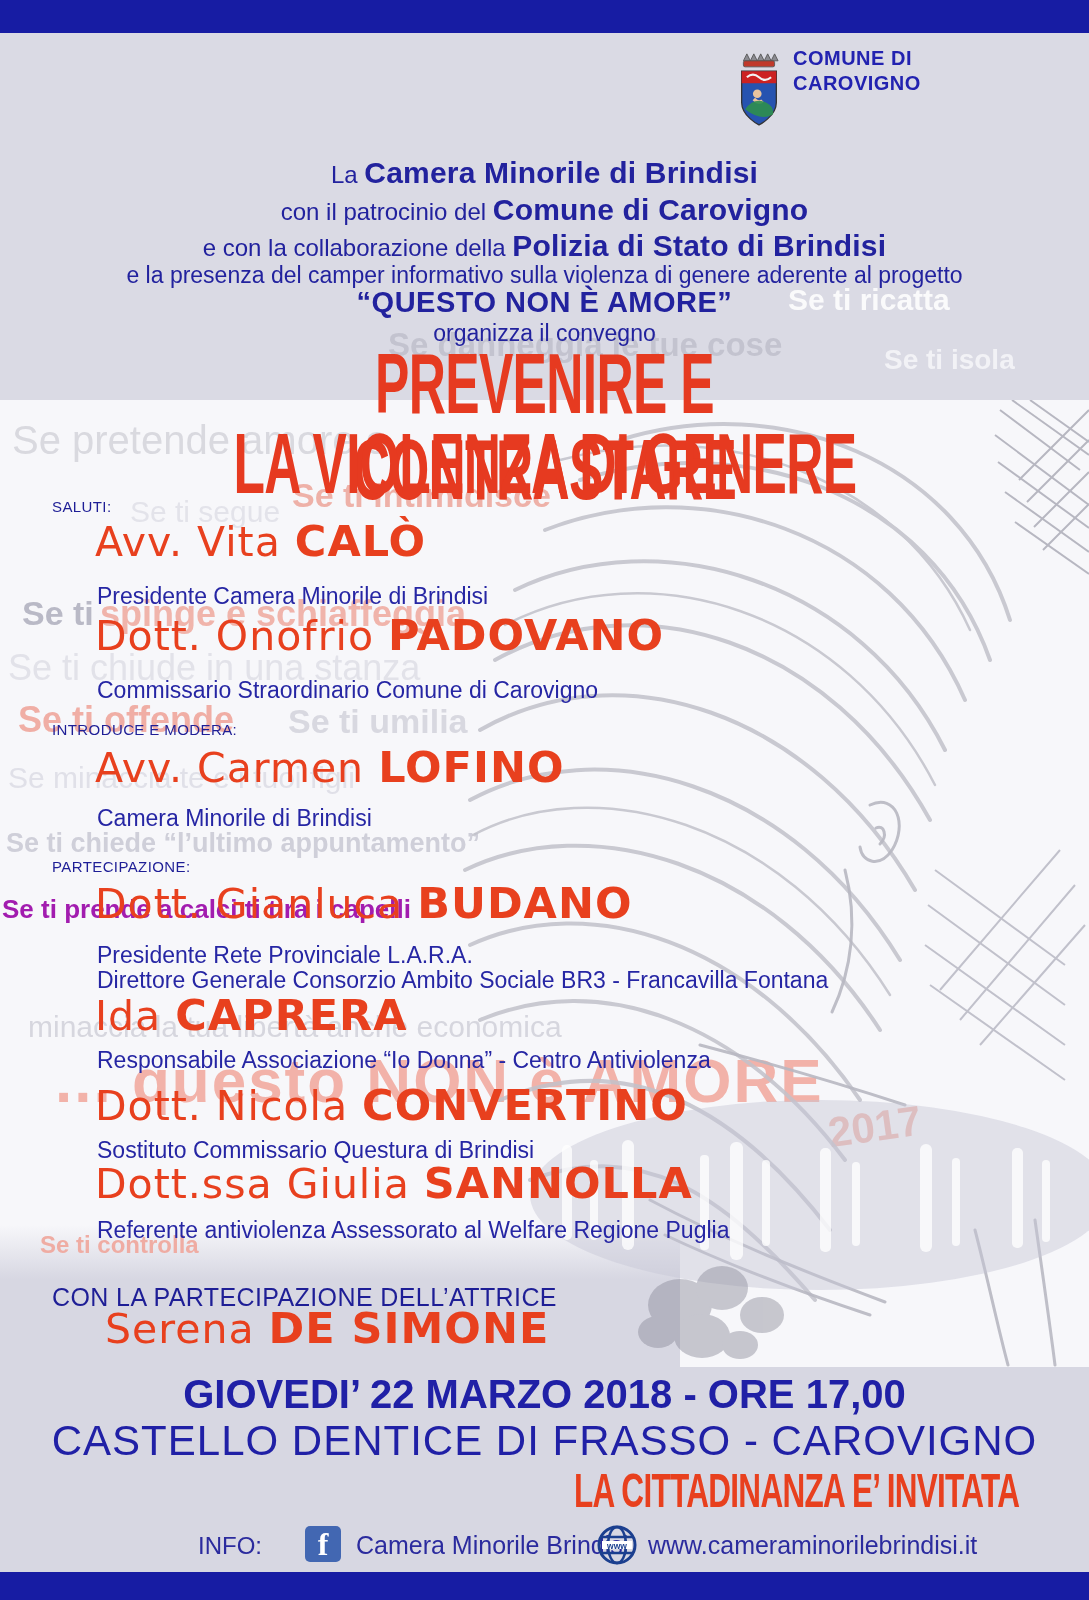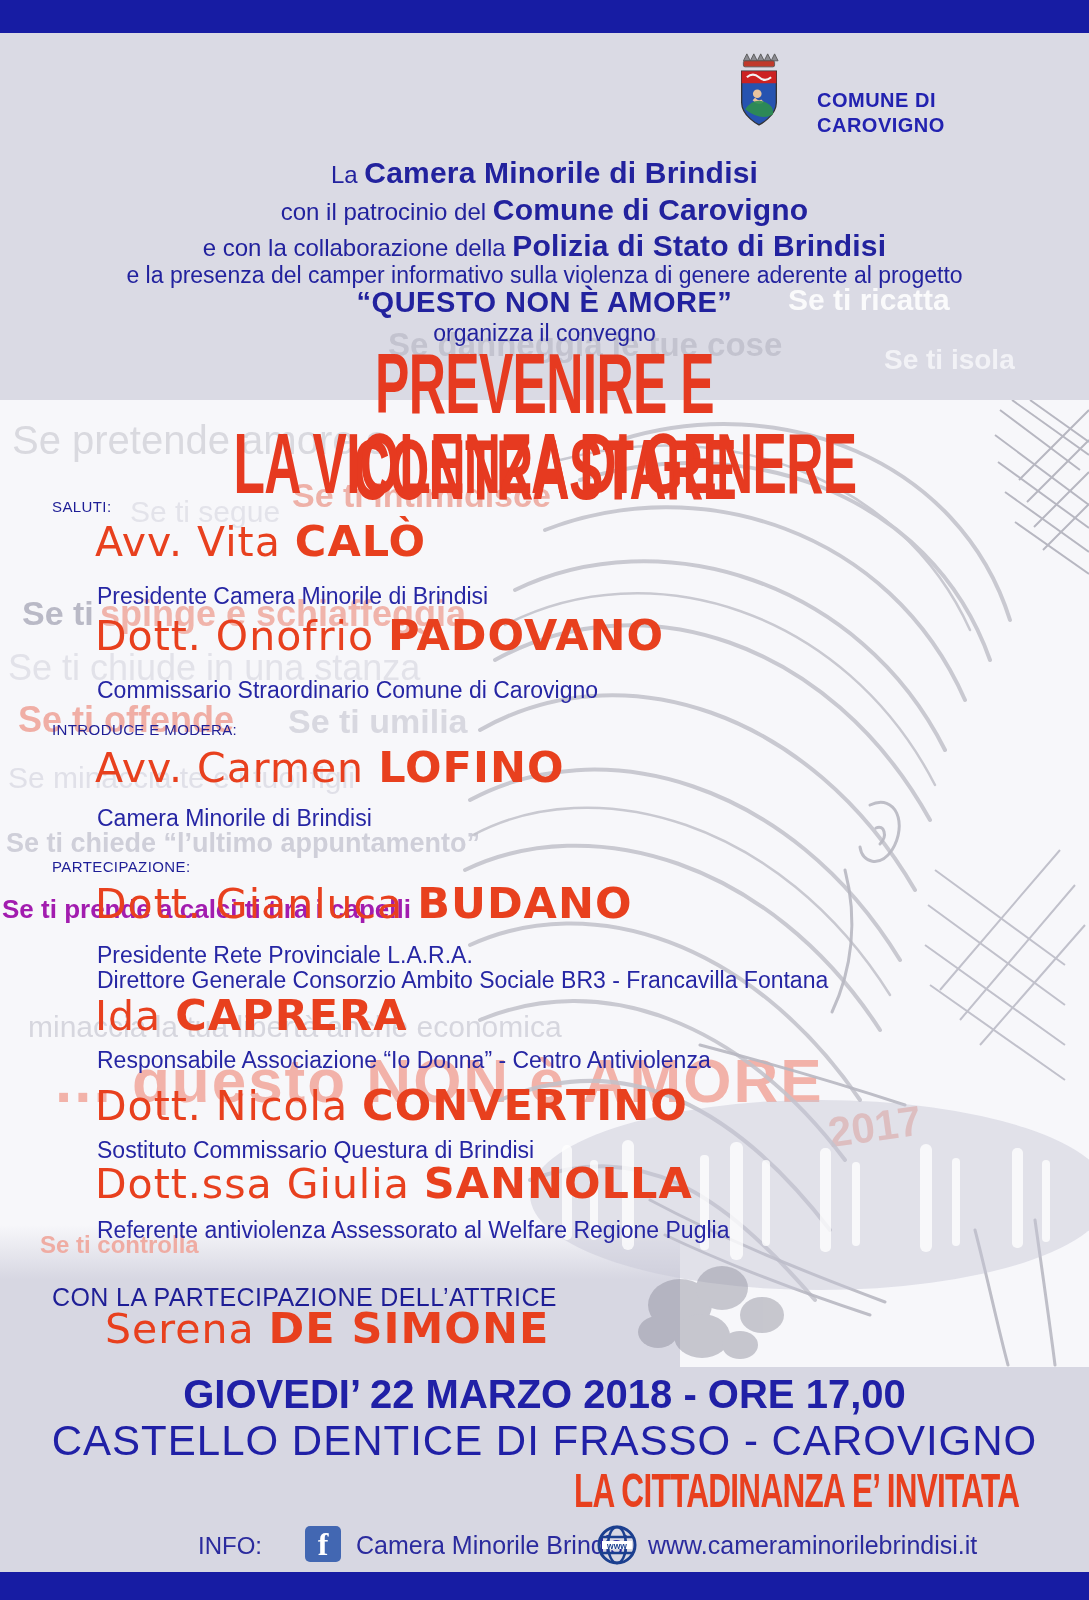--- a/index.html
+++ b/index.html
@@ -13,21 +13,21 @@
   .bar.top{top:0;height:33px;}
   .bar.bottom{top:1572px;height:28px;}
   svg{display:block;}
   .abs{position:absolute;}
   .bgp{position:absolute;white-space:nowrap;line-height:1;font-family:"Liberation Sans",sans-serif;}
   
   .logo-left{position:absolute;left:190px;top:50px;display:flex;gap:10px;}
   .logo-left .txt{color:#1d2d9e;line-height:1.02;padding-top:8px;}
   .logo-left .txt .b{font-weight:bold;font-size:27px;letter-spacing:.2px;}
   .logo-left .txt .l{font-size:25px;font-weight:400;border-bottom:3px solid #1d2d9e;padding-bottom:5px;}
-  .logo-right{position:absolute;left:733px;top:46px;display:flex;gap:32px;align-items:flex-end;}
+  .logo-right{position:absolute;left:733px;top:46px;display:flex;gap:8px;align-items:flex-start;}
   .logo-right .txt{color:#2222b0;font-weight:bold;font-size:20px;line-height:1.25;letter-spacing:.5px;}
   
   .introline{position:absolute;left:0;width:1089px;text-align:center;color:#22229e;line-height:1;}
   .introline .pre{font-size:24px;}
   .introline b{font-size:30px;letter-spacing:.2px;}
   .introline.small{font-size:23px;}
   .introline.q{font-size:29px;font-weight:bold;letter-spacing:.5px;}
   
   .title-line{position:absolute;left:0;width:1089px;text-align:center;color:#e63a20;
     font-weight:900;font-size:78px;line-height:1;letter-spacing:-1px;}

